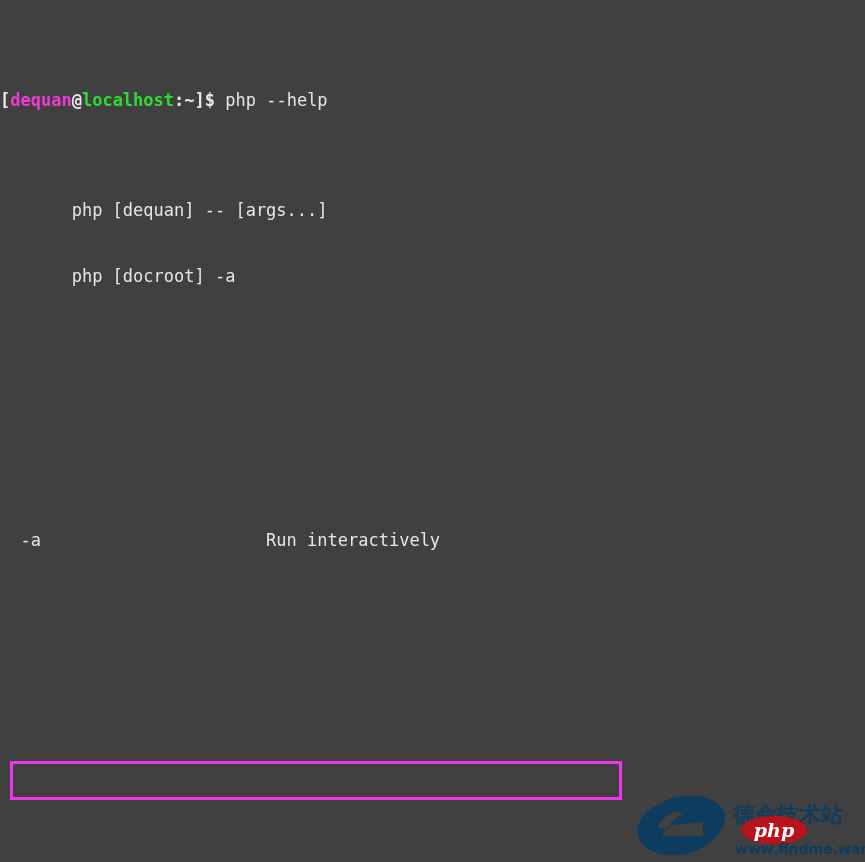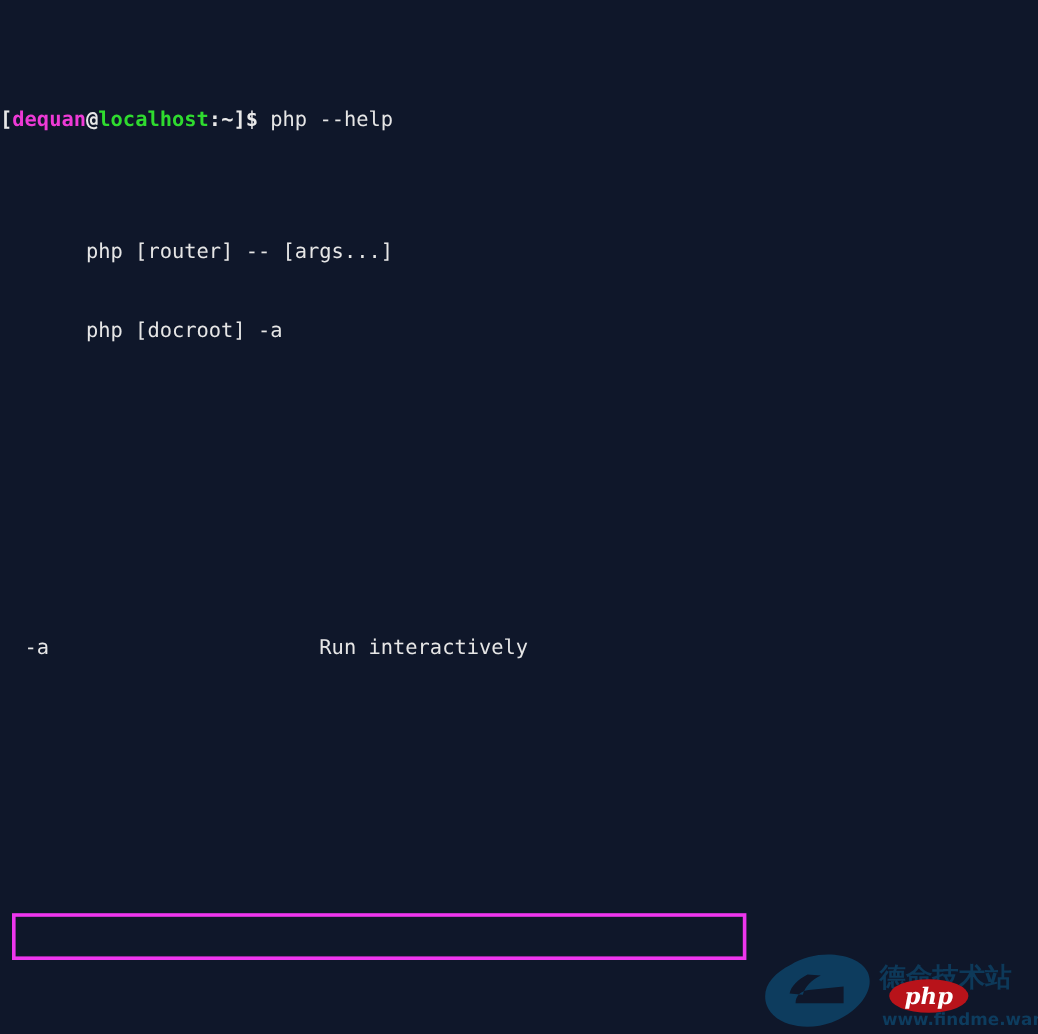--- a/index.html
+++ b/index.html
@@ -84,29 +84,29 @@
     width: 236px;
     height: 70px;
     pointer-events: none;
     text-align: right;
   }
   #watermark svg { display: block; }
 </style>
 </head>
 <body>
 
-<div id="terminal" style="background: #0f172a;">
+<div id="terminal" style="background: #404040;">
 
   <div class="screen">
 
     
     <div class="line"><span class="p-bracket">[</span><span class="p-user">dequan</span><span class="p-at">@</span><span class="p-host">localhost</span><span class="p-path">:~]</span><span class="p-dollar">$</span><span class="p-cmd"> php --help</span></div>
 
     
-    <div class="line">       <span>php [router] -- [args...]</span></div>
+    <div class="line">       <span>php [dequan] -- [args...]</span></div>
     <div class="line">       <span>php [docroot] -a</span></div>
 
     <div class="line blank"> </div>
     <div class="line blank"> </div>
 
     
     <div id="options-list"><div class="opt-row"><span class="opt-flag">  -a                      </span><span class="opt-desc">Run interactively</span></div></div>
 
     
 

